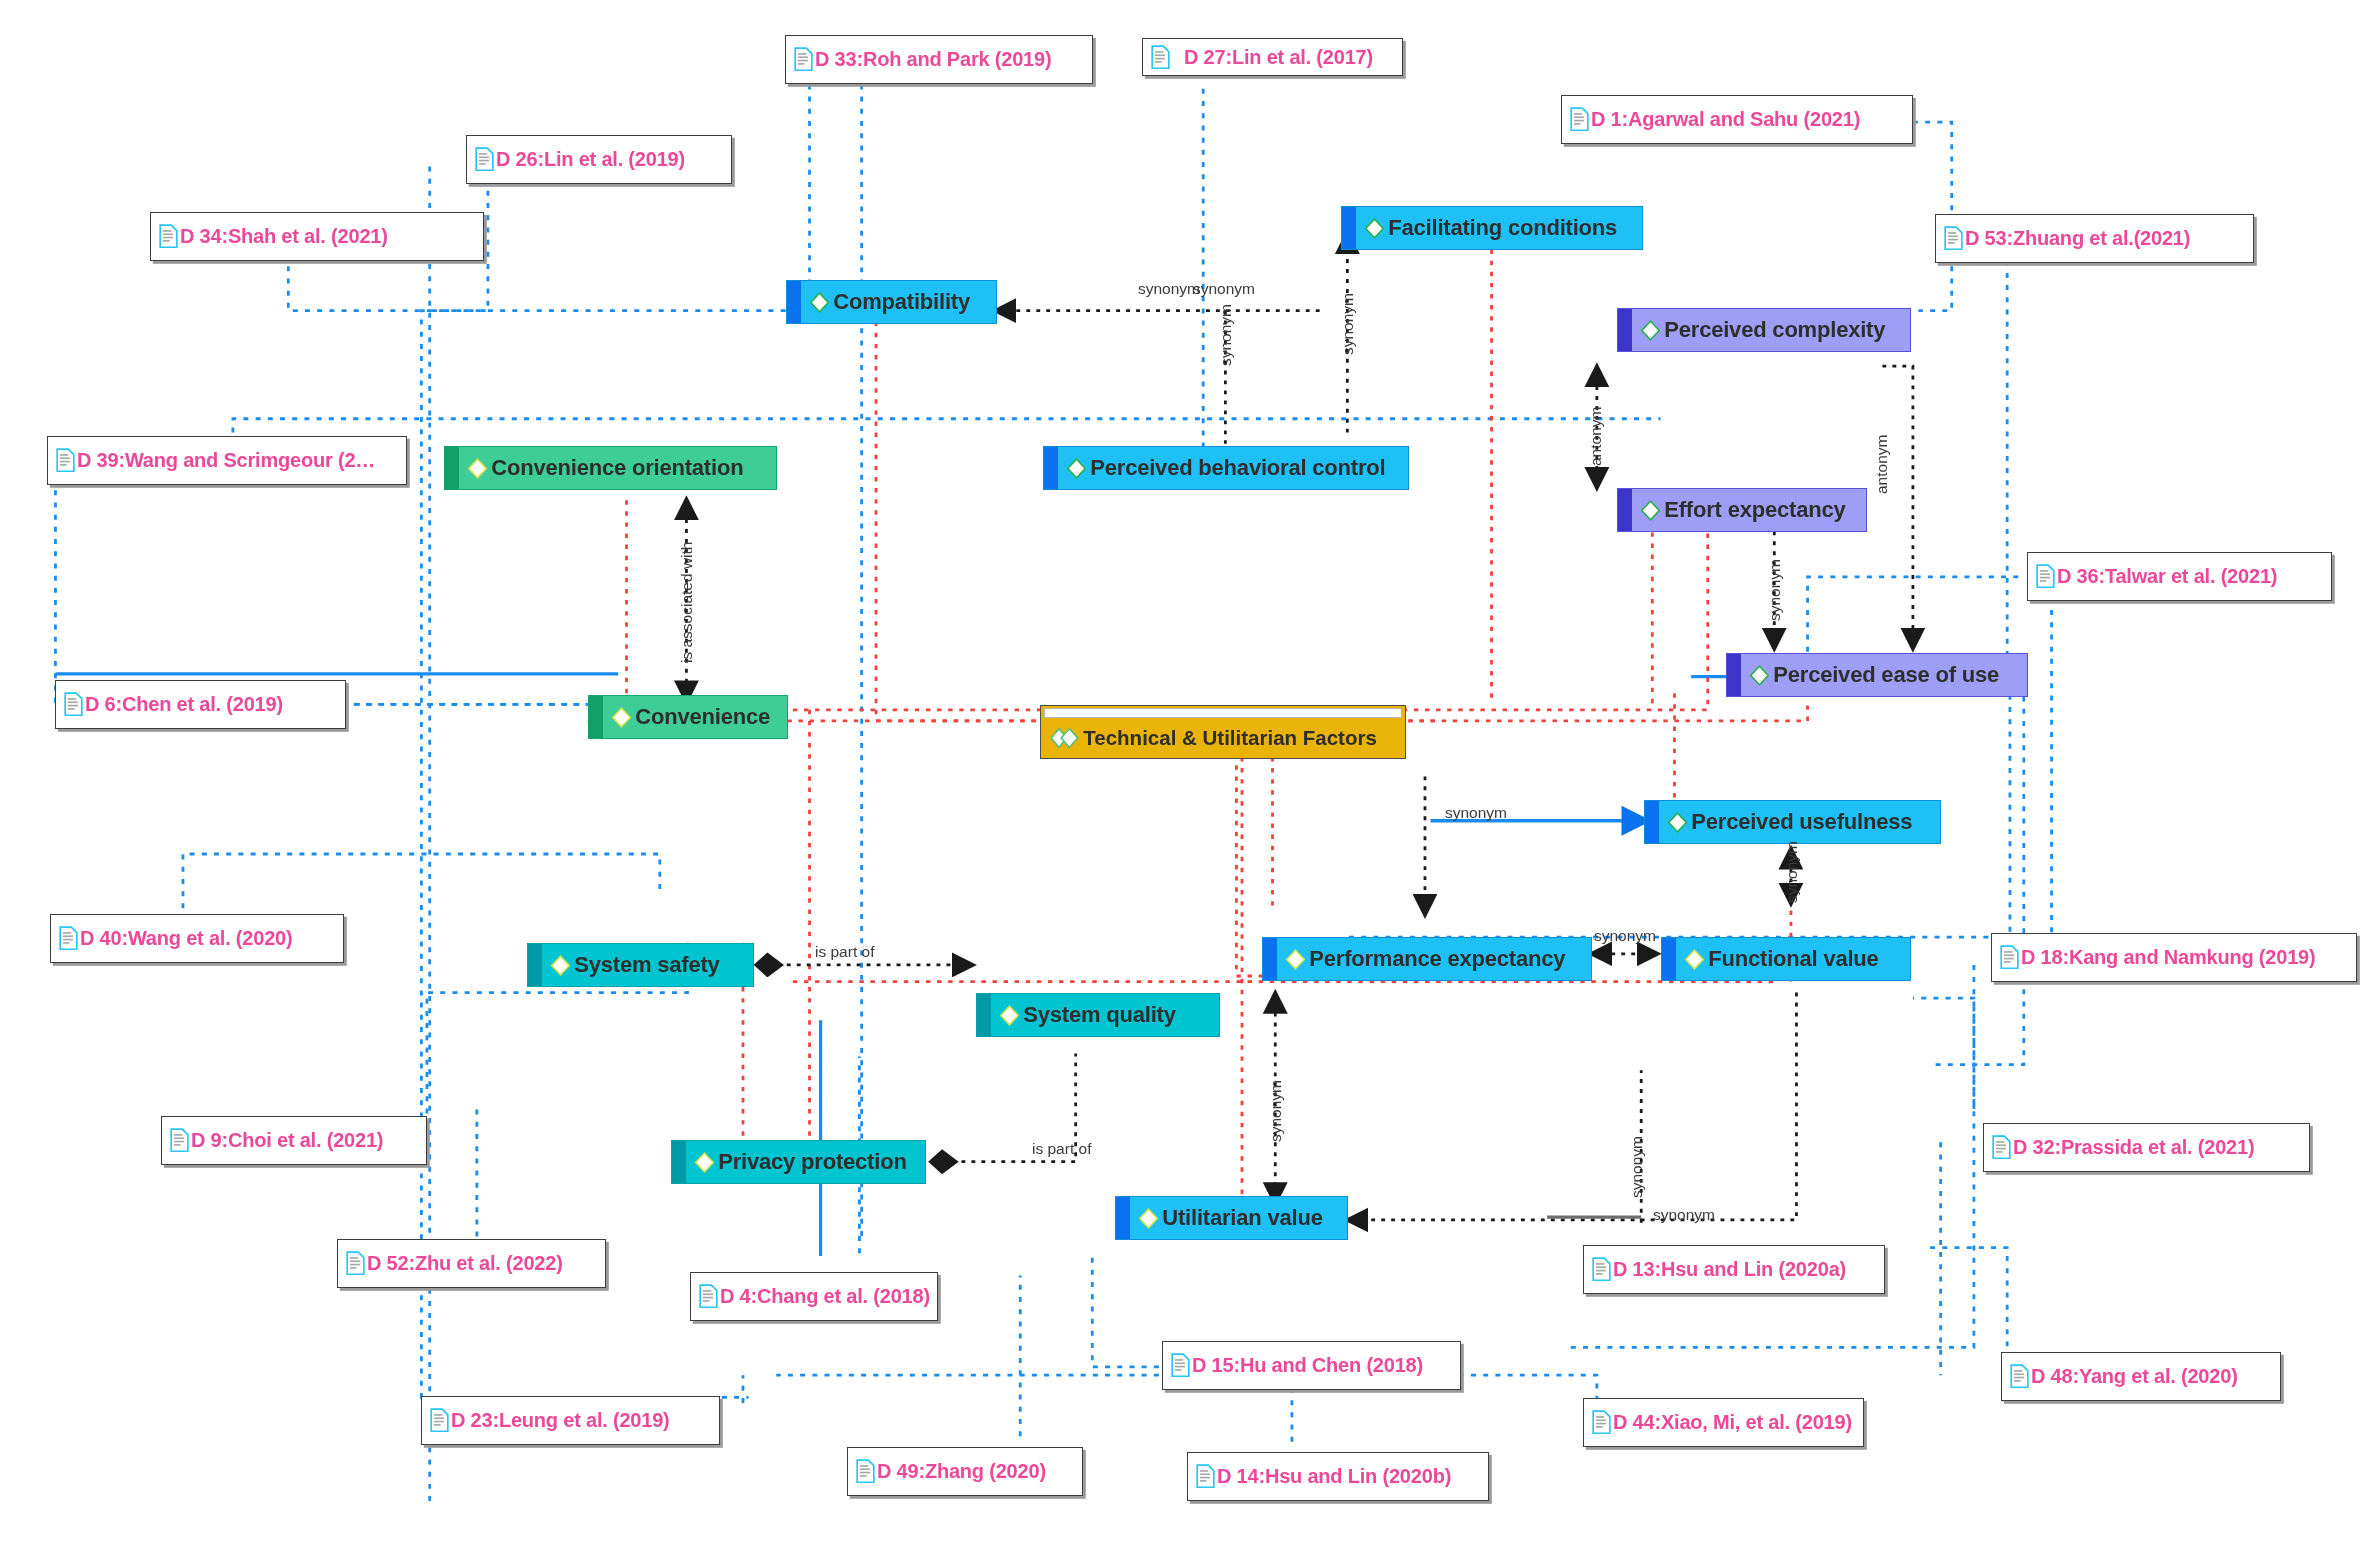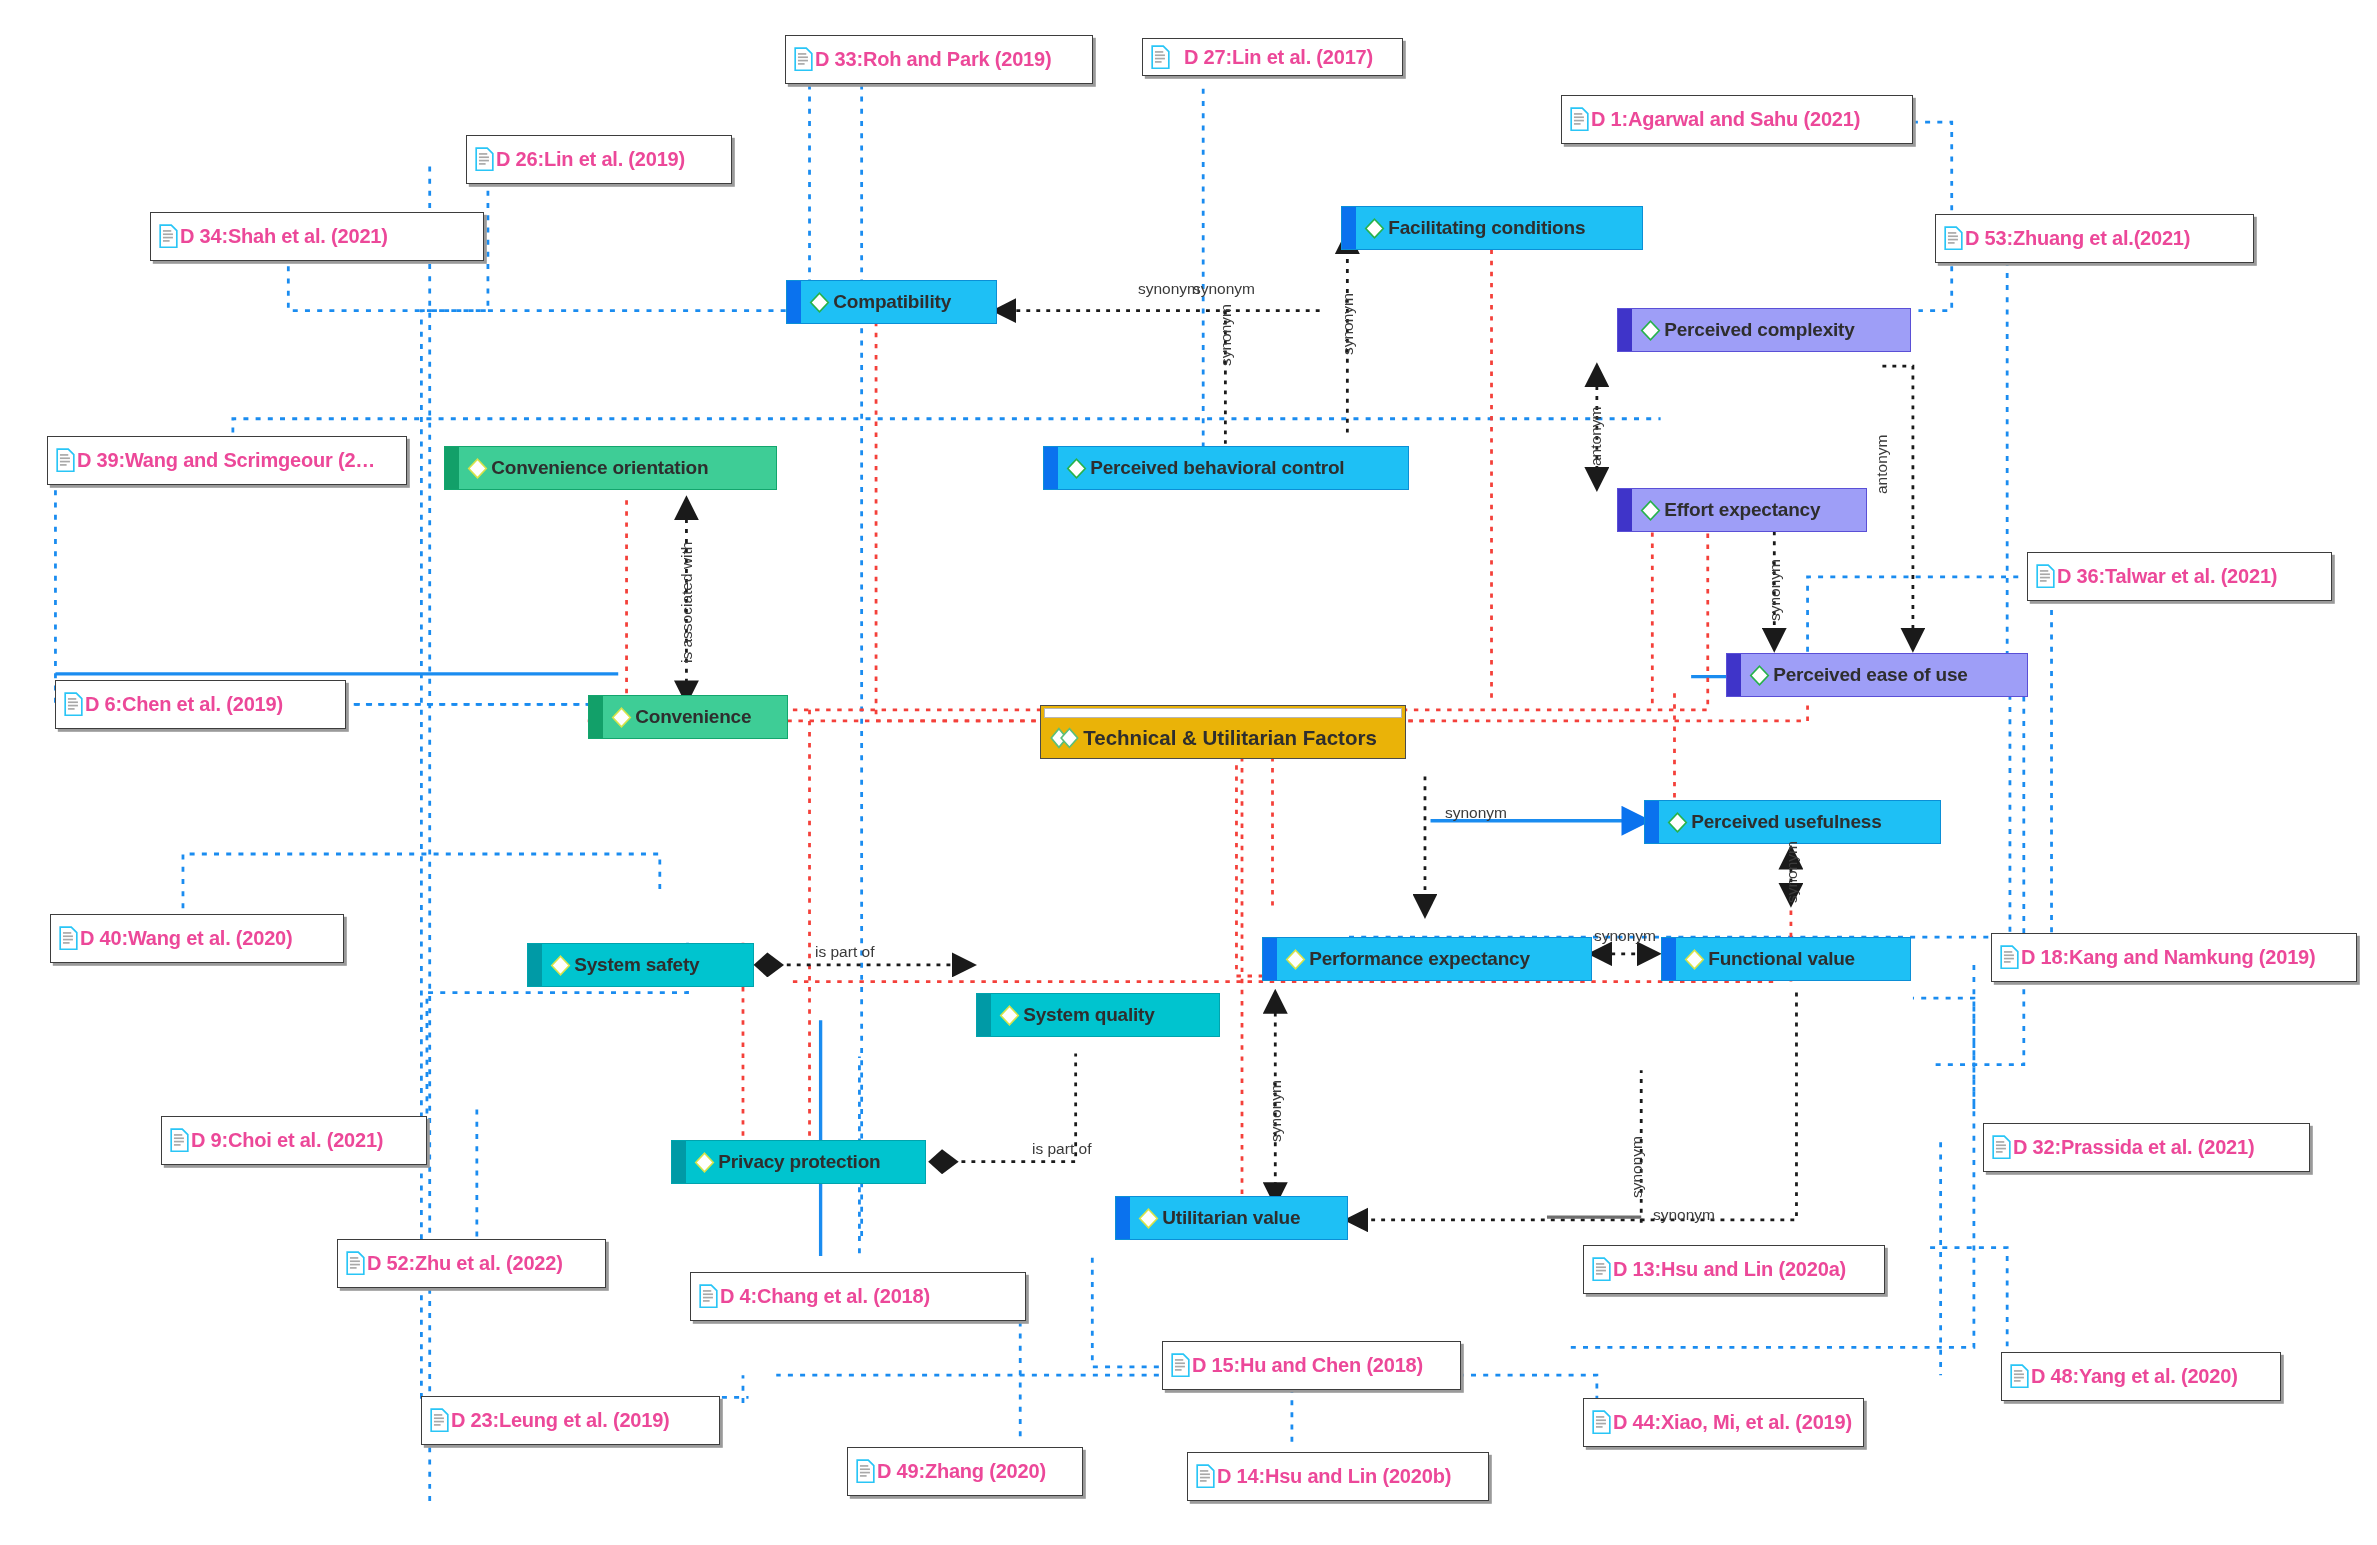--- a/index.html
+++ b/index.html
@@ -46,21 +46,21 @@
     padding-left: 6.7px;
     height: 100%;
   }
   .concept .dia {
     flex: 0 0 auto;
     width: 23px;
     height: 23px;
     margin-right: 2.2px;
   }
   .concept .lbl {
-    font-size: 19px;
+    font-size: 22px;
     font-weight: bold;
     color: #2e2e2e;
     white-space: nowrap;
     letter-spacing: -0.2px;
   }
   
   .c-cyan   { background: #1ec0f5; border-color: #0b8fd6; }
   .c-cyan   .bar { background: #0a72ee; }
   .c-teal   { background: #00c4cf; border-color: #00a3ad; }
   .c-teal   .bar { background: #009aa6; }
@@ -609,21 +609,21 @@
       <g fill="#a8a8a8">
           <rect x="7" y="11" width="15" height="3"></rect>
           <rect x="7" y="17" width="18" height="3"></rect>
           <rect x="7" y="23" width="18" height="3"></rect>
           <rect x="7" y="29" width="12" height="3"></rect>
         </g>
     </svg>
     <span class="dlbl">D 52:Zhu et al. (2022)</span>
   </div>
 
-  <div class="docnode" style="left:690px; top:1272px; width:336px; height:49px;">
+  <div class="docnode" style="left:690px; top:1272px; width:248px; height:49px;">
     <svg class="dicon" viewBox="0 0 34 44">
       <path d="M2,2 h20 l10,10 v30 h-30 z" fill="#ffffff" stroke="#29c5f6" stroke-width="3"></path>
       <g fill="#a8a8a8">
           <rect x="7" y="11" width="15" height="3"></rect>
           <rect x="7" y="17" width="18" height="3"></rect>
           <rect x="7" y="23" width="18" height="3"></rect>
           <rect x="7" y="29" width="12" height="3"></rect>
         </g>
     </svg>
     <span class="dlbl">D 4:Chang et al. (2018)</span>

